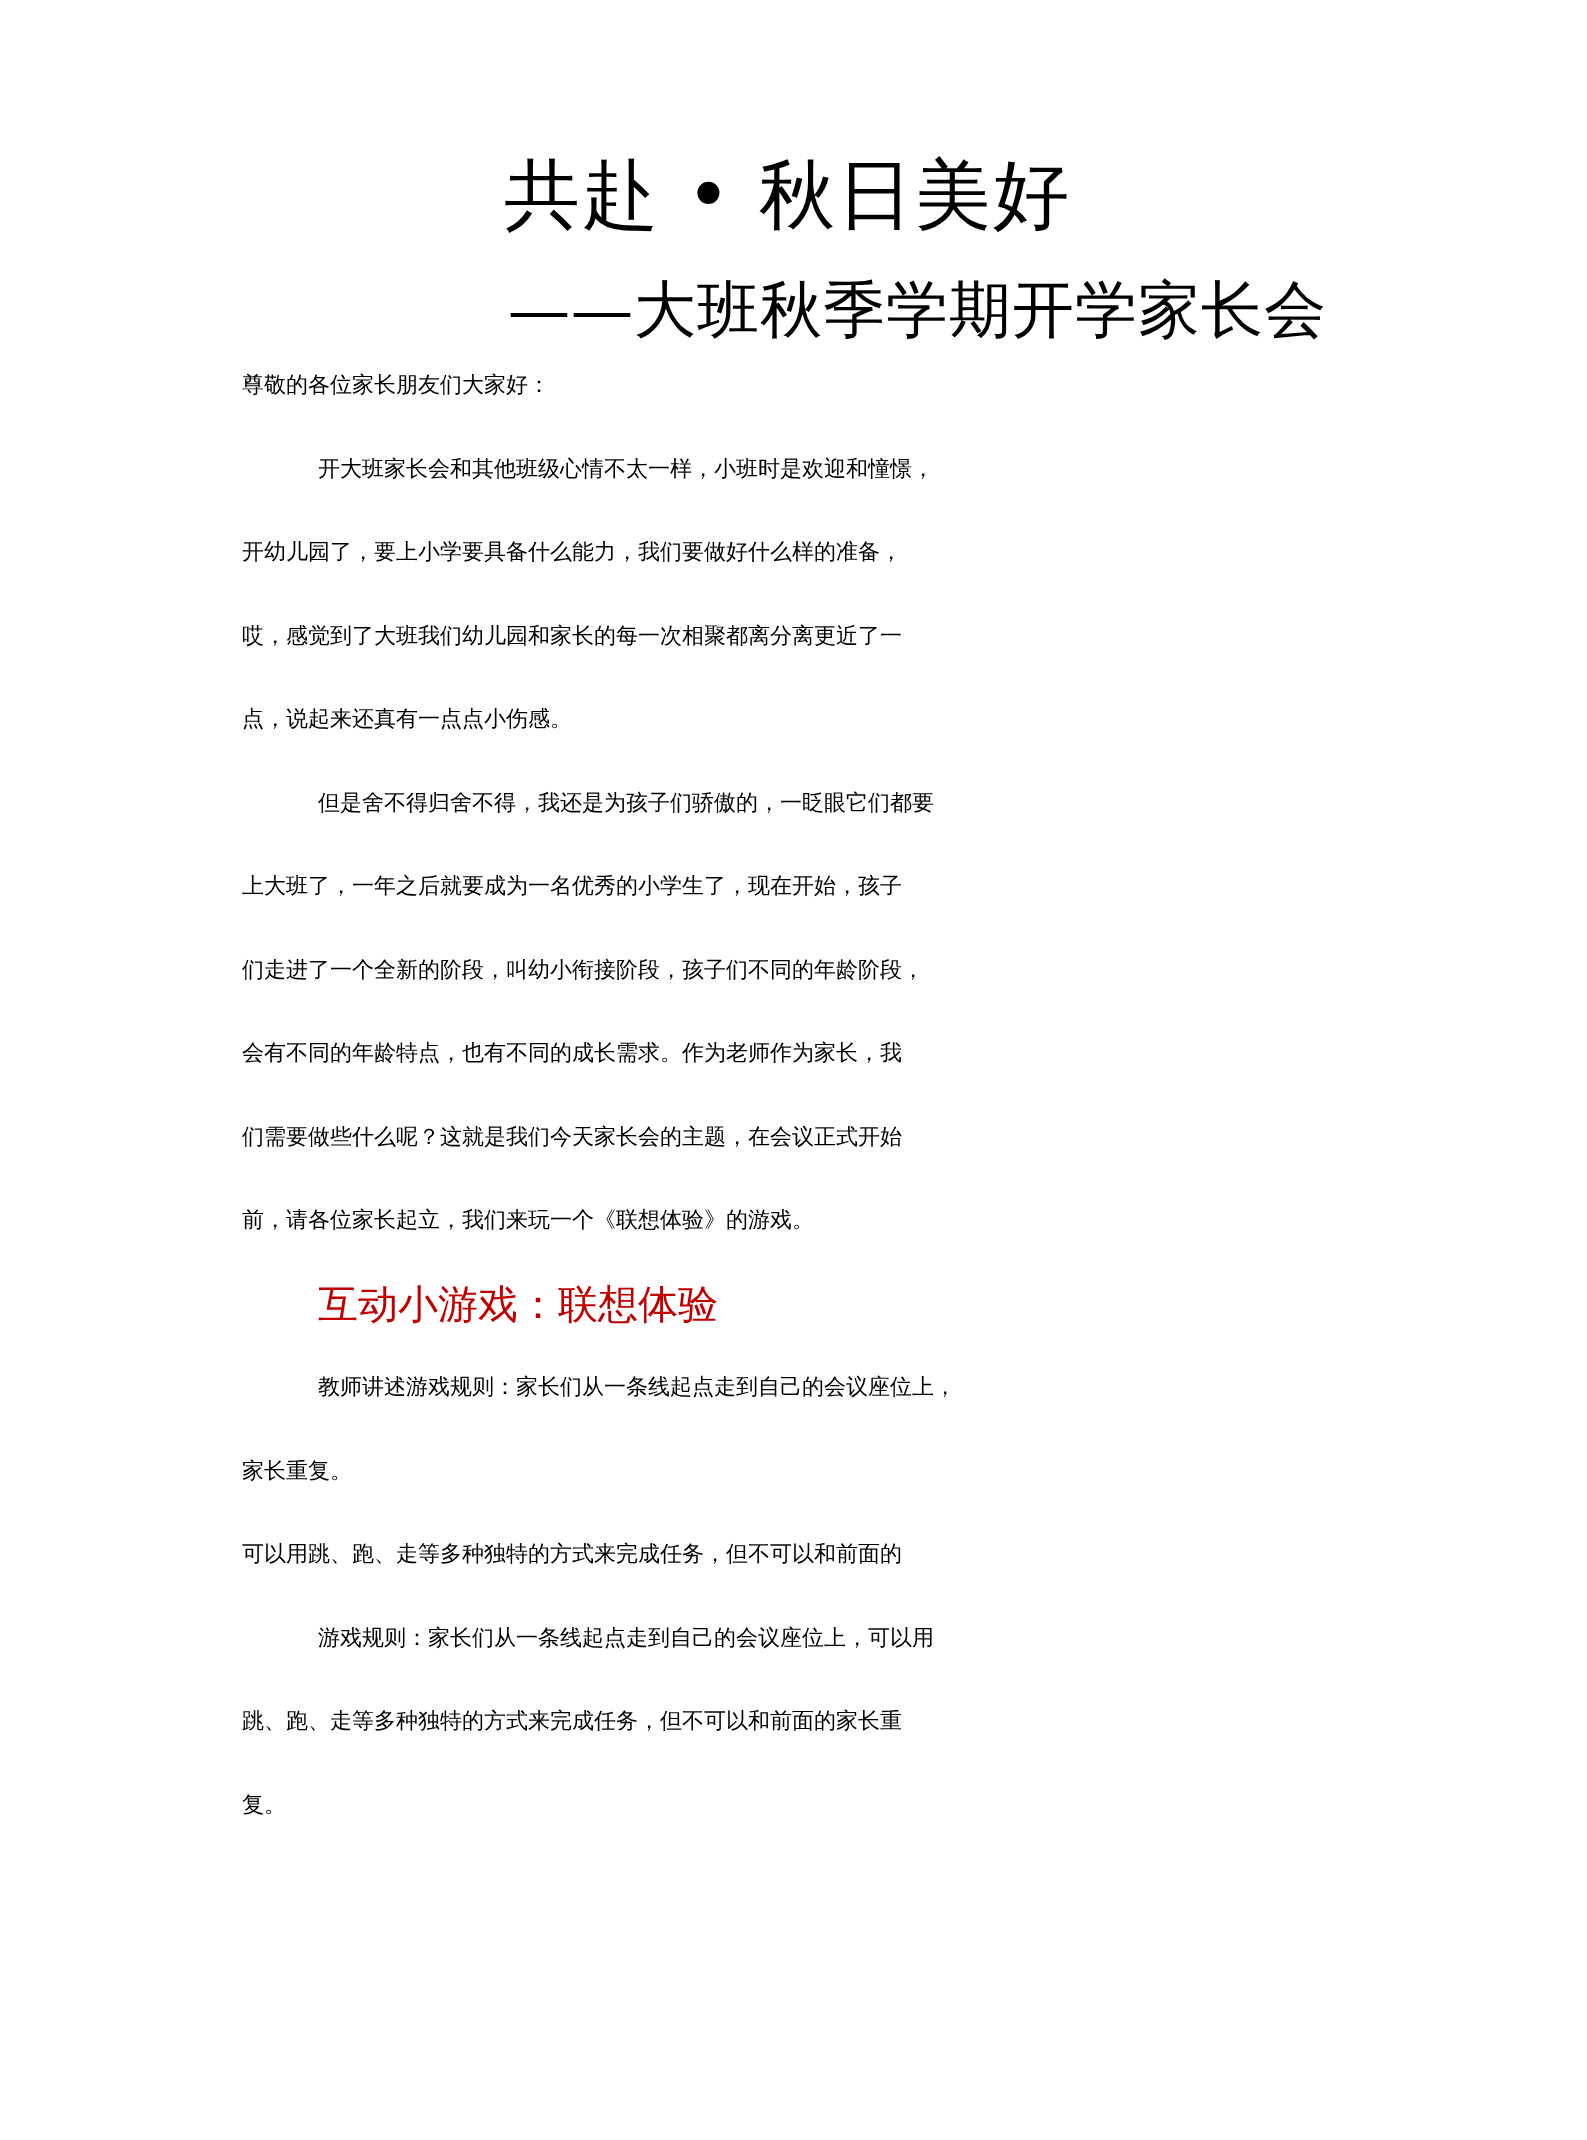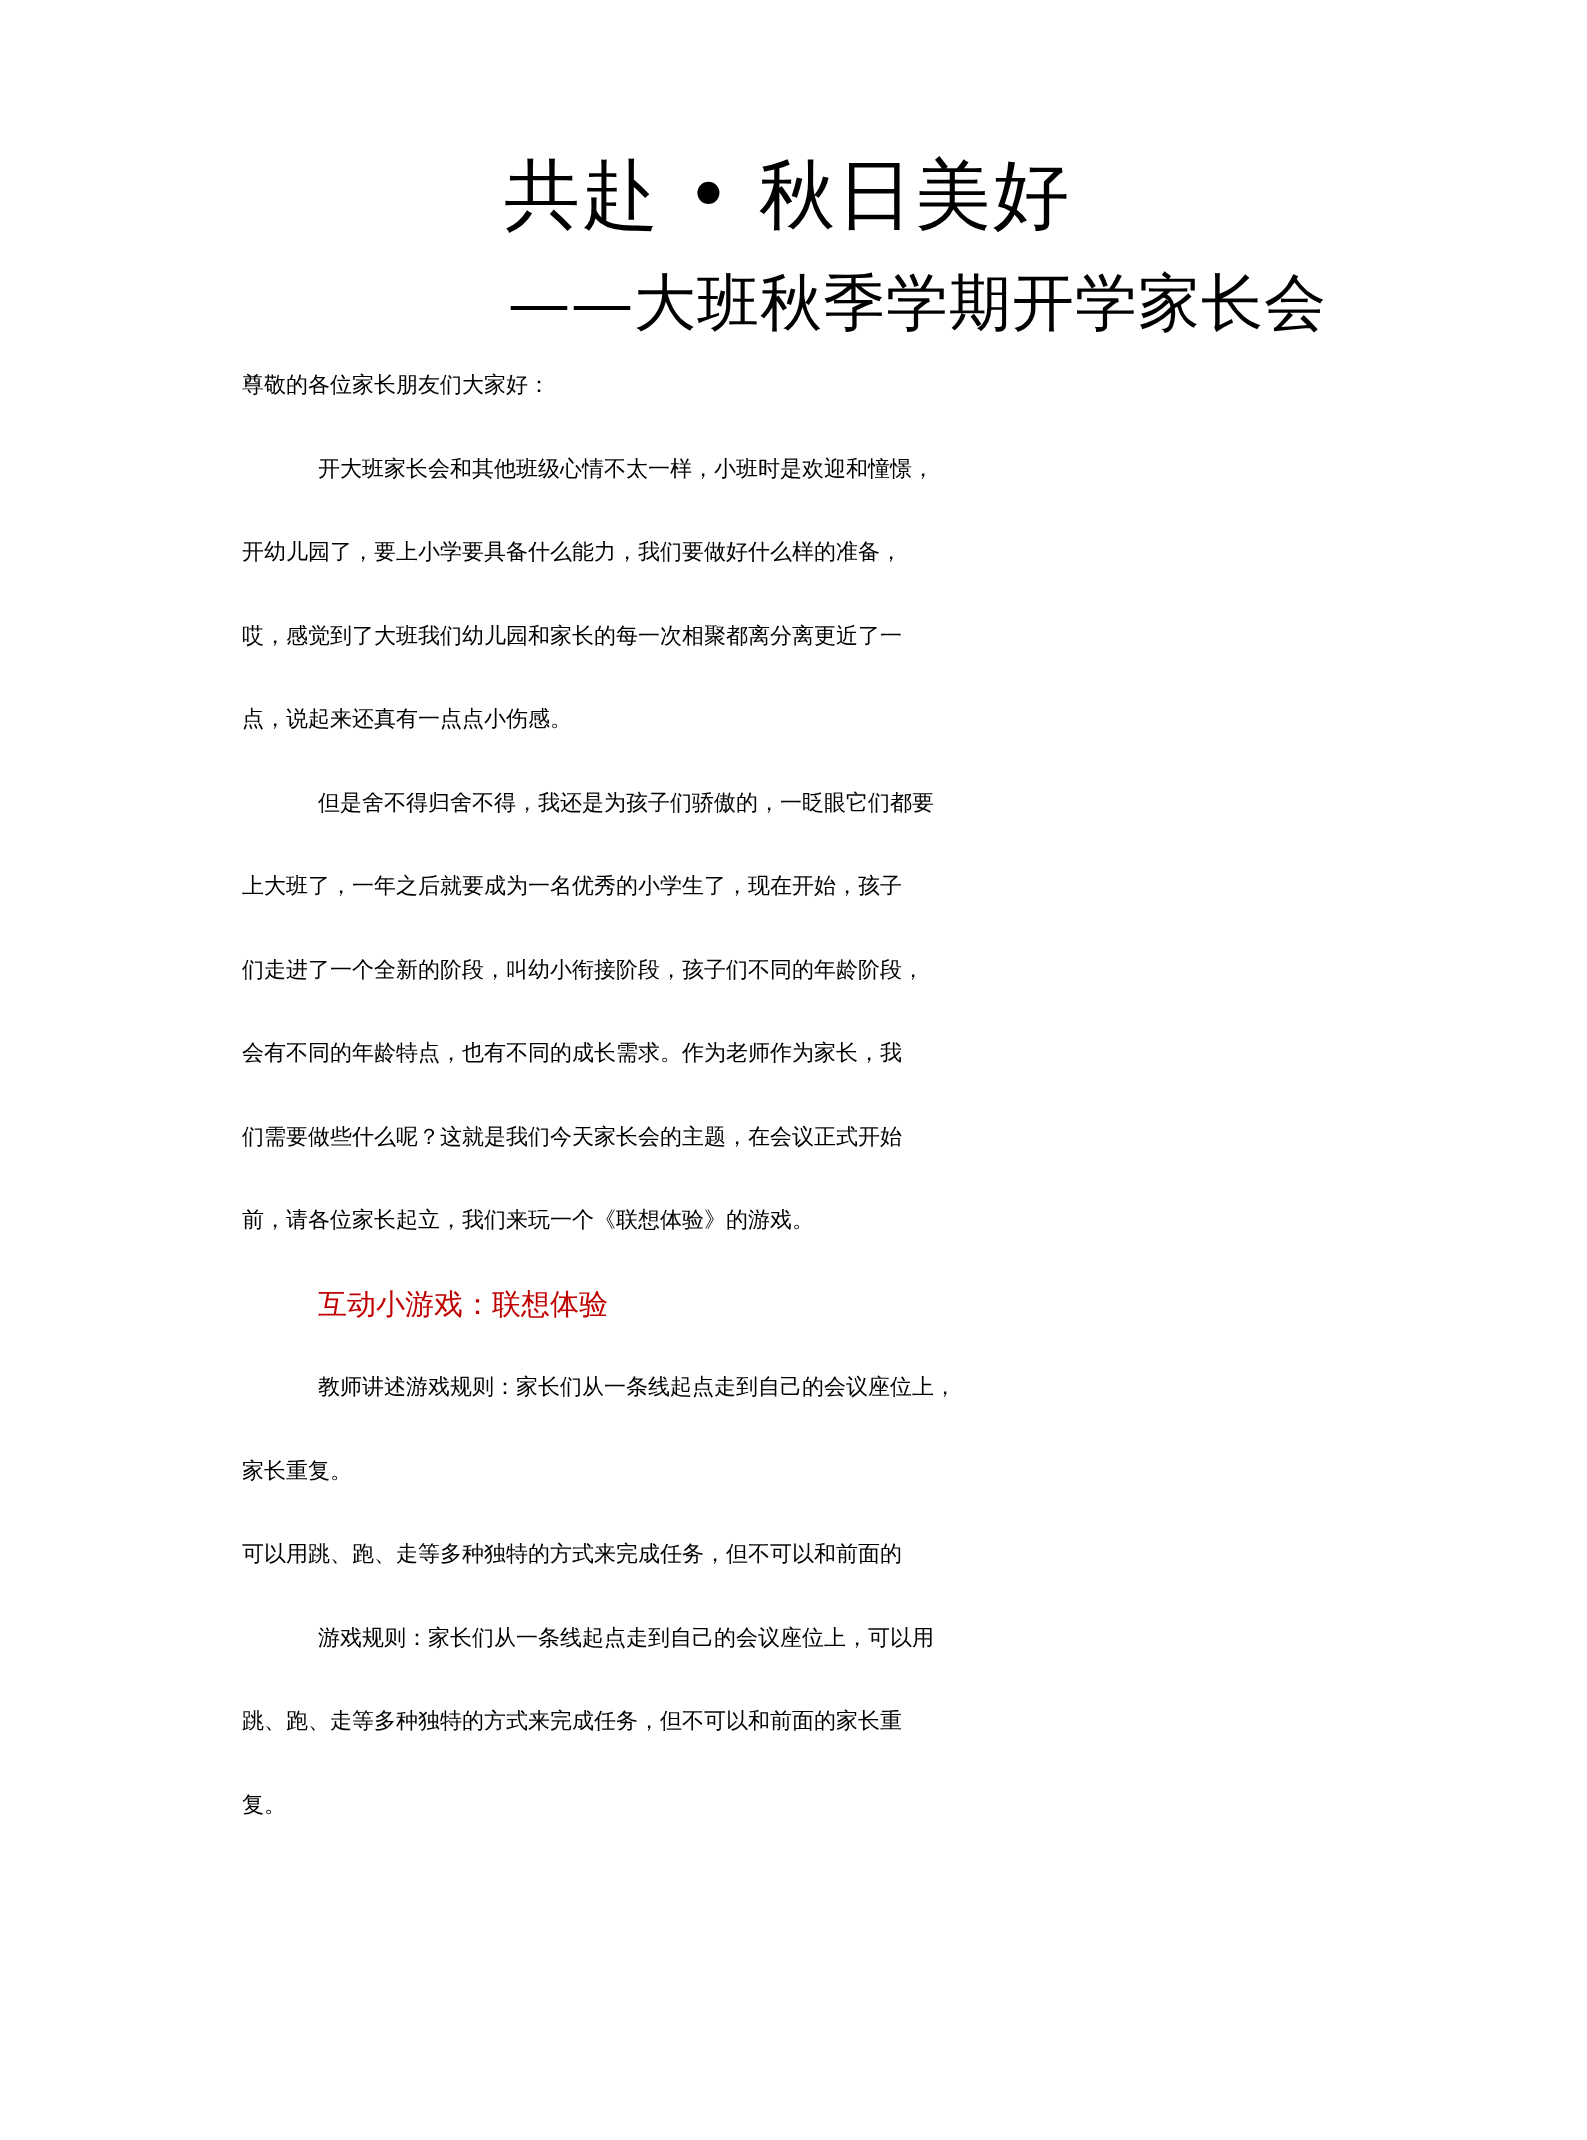--- a/index.html
+++ b/index.html
@@ -2,26 +2,26 @@
 <html><head>
 <meta charset="utf-8">
 <style>
   html, body { margin: 0; padding: 0; background: #ffffff; }
   body { width: 1587px; height: 2140px; position: relative; overflow: hidden;
          font-family: "DejaVu Serif", "Liberation Serif", serif; color: #000; }
   .page { position: absolute; left: 0; top: 0; width: 1587px; height: 2140px; background: #fff; }
   .title { position: absolute; left: 0; width: 1587px; top: 145px; text-align: center;
            font-size: 76px; line-height: 100px; letter-spacing: 2px; white-space: nowrap; }
   .title span { position: relative; left: -6px; }
-  .subtitle { position: absolute; left: 508px; top: 258px; font-size: 62px; line-height: 90px;
+  .subtitle { position: absolute; left: 508px; top: 265px; font-size: 62px; line-height: 90px;
               white-space: nowrap; letter-spacing: 1px; }
   .body { position: absolute; left: 242px; top: 360px; width: 1110px; }
   .line { height: 83.5px; font-size: 22px; line-height: 50px; white-space: nowrap; }
   .indent { padding-left: 76px; }
-  .heading-red { color: #c00000; font-size: 29px; line-height: 50px; }
+  .heading-red { color: #c00000; font-size: 40px; line-height: 50px; }
 </style>
 </head>
 <body>
 
 <div class="page">
   <div class="title"><span>共赴 • 秋日美好</span></div>
   <div class="subtitle">——大班秋季学期开学家长会</div>
 
   <div class="body">
     <div class="line">尊敬的各位家长朋友们大家好：</div>

